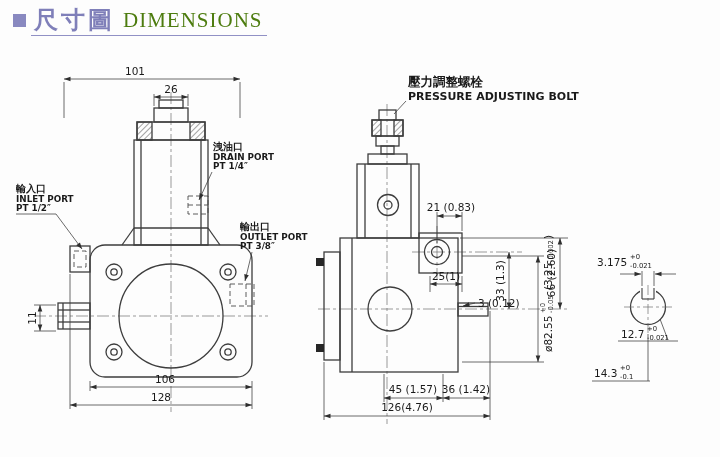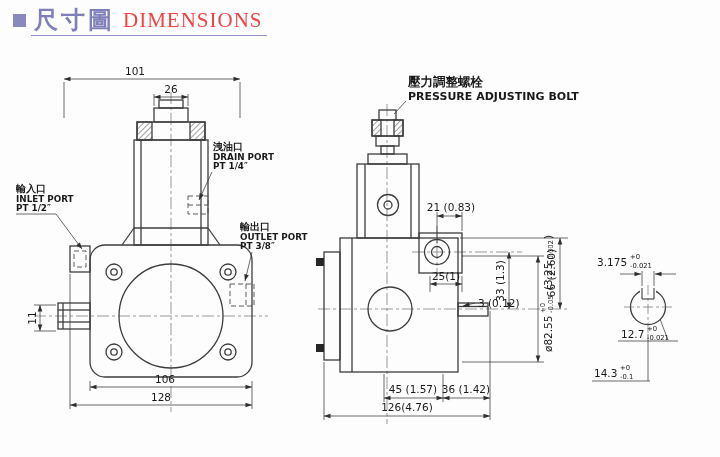--- a/index.html
+++ b/index.html
@@ -2,21 +2,21 @@
 <html><head>
 <meta charset="utf-8">
 <style>
   * { margin:0; padding:0; box-sizing:border-box; }
   html,body { background:#ffffff; }
   .page { position:relative; width:720px; height:457px; background:#fdfdfd;
           font-family:"DejaVu Sans",sans-serif; overflow:hidden; }
   .header { position:absolute; top:8px; left:13px; display:flex; align-items:center; gap:8px; }
   .bullet { width:13px; height:13px; background:#8989c0; }
   .title-cn { font-size:24px; font-weight:700; color:#7f7fb9; letter-spacing:3px; line-height:1; }
-  .title-en { font-family:"Liberation Serif",serif; font-size:21px; color:#ef4444; letter-spacing:1px; line-height:1; }
+  .title-en { font-family:"Liberation Serif",serif; font-size:21px; color:#4d7c0f; letter-spacing:1px; line-height:1; }
   .title-underline { position:absolute; left:31px; top:35px; width:236px; height:0;
                      border-top:1.6px solid #9191c5; }
   svg.drawing { position:absolute; left:0; top:0; }
   svg text { fill:#1a1a1a; stroke:none; }
   .dim  { font-size:10.5px; }
   .dims { font-size:6.8px; }
   .pl-cn { font-size:10px;  font-weight:700; }
   .pl    { font-size:8.8px; font-weight:700; }
   .bl-cn { font-size:12.5px; font-weight:700; }
   .bl    { font-size:11px;   font-weight:700; }

